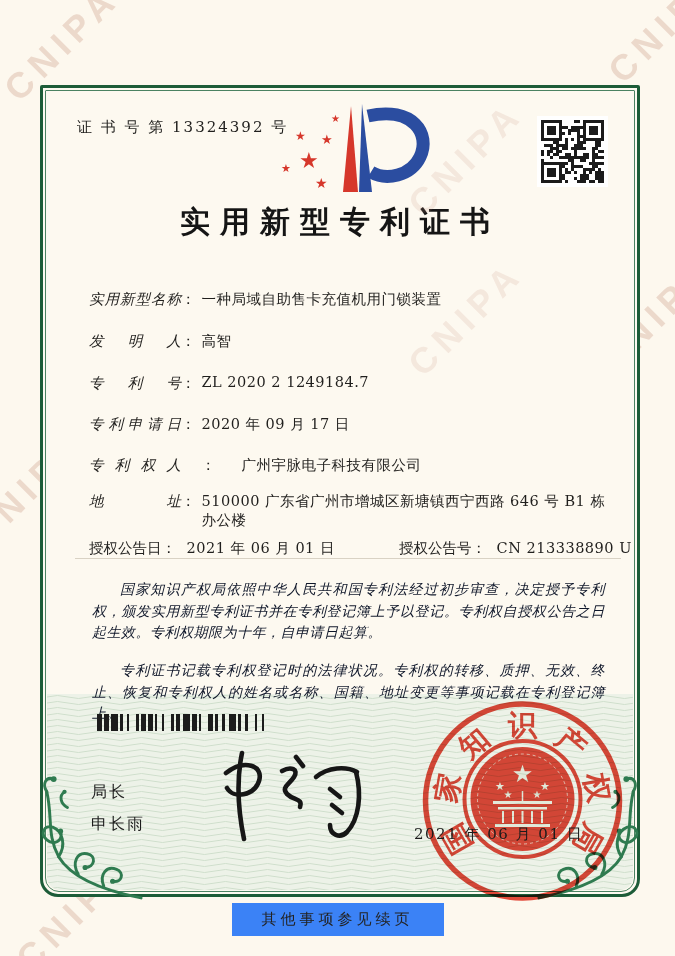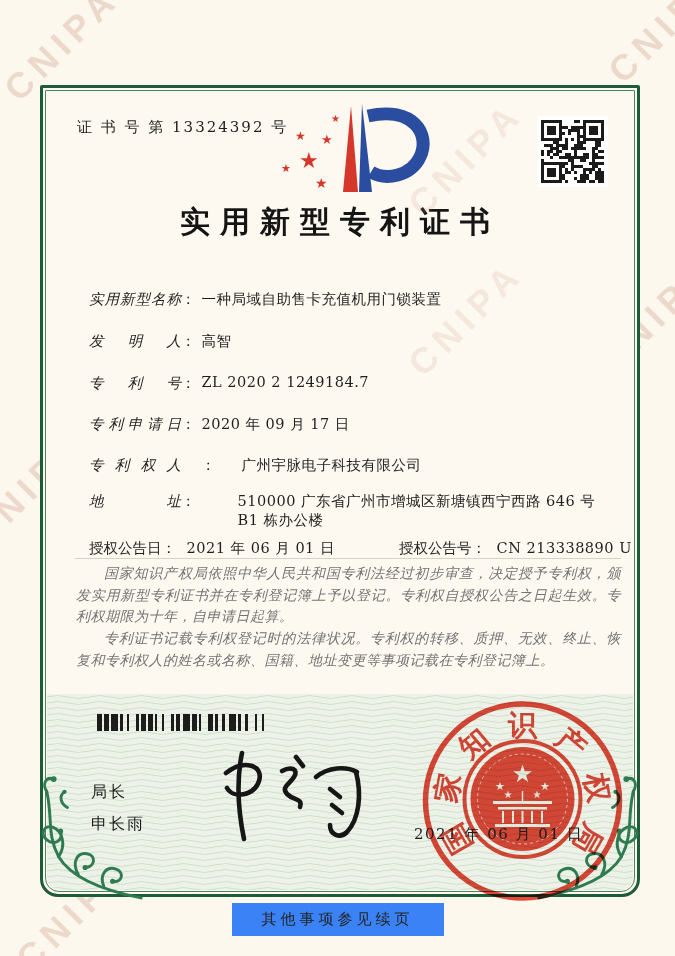--- a/index.html
+++ b/index.html
@@ -49,22 +49,22 @@
   .lbl{display:inline-block;width:92px;text-align:justify;text-align-last:justify;flex:0 0 92px;font-style:italic;}
   .colon{flex:0 0 auto;}
   .val{flex:1 1 auto;padding-left:6px;letter-spacing:0.5px;}
   .r0{top:202px;} .r1{top:244px;align-items:flex-end;} .r2{top:286px;} .r3{top:327px;} .r4{top:368px;gap:20px;} .r5{top:404px;}
   .grant-row{position:absolute;left:46px;right:20px;top:451px;font-size:14.5px;z-index:2;white-space:nowrap;}
   .grant-pair2{position:absolute;left:310px;top:0;}
   .divider{position:absolute;left:32px;right:16px;top:470px;height:1px;background:#d9d2c4;z-index:2;}
   
   .paras{position:absolute;left:33px;right:16px;top:475px;z-index:2;}
   .paras p{
-    margin:0;font-size:14px;line-height:1.55;text-indent:2em;
-    font-style:italic;letter-spacing:0.5px;text-align:justify;color:#737373;
+    margin:16px;font-size:14px;line-height:1.55;text-indent:2em;
+    font-style:italic;letter-spacing:0.5px;text-align:justify;color:#0f172a;
   }
   
   .barcode{position:absolute;left:54px;top:626px;width:172px;height:17px;z-index:2;font-size:0;white-space:nowrap;}
   .barcode span{display:inline-block;height:17px;vertical-align:top;}
   .barcode .b{background:#1c1c1c;}
   .signer{position:absolute;left:48px;top:688px;font-size:16px;letter-spacing:2px;line-height:2.0;z-index:4;color:#1c1c1c;}
   .signature{position:absolute;left:163px;top:653px;width:165px;height:112px;z-index:4;}
   .seal{position:absolute;left:362px;top:610px;width:235px;height:212px;z-index:3;mix-blend-mode:multiply;opacity:0.92;}
   .seal-date{position:absolute;left:371px;top:737px;font-size:15px;letter-spacing:1.5px;color:#1b1b1b;z-index:5;white-space:nowrap;}
   .page-num{position:absolute;left:0;right:0;top:777px;text-align:center;font-size:12.5px;letter-spacing:1px;z-index:4;color:#2a2a2a;}
@@ -425,21 +425,21 @@
       <span class="val">2020 年 09 月 17 日</span>
   </div>
   <div class="row r4">
     <span class="lbl">专利权人</span>
       <span class="colon">：</span>
       <span class="val">广州宇脉电子科技有限公司</span>
   </div>
   <div class="row r5">
     <span class="lbl">地址</span>
       <span class="colon">：</span>
-      <span class="val" style="max-width:420px;margin-left:36px;">510000 广东省广州市增城区新塘镇西宁西路 646 号 B1 栋办公楼</span>
+      <span class="val" style="max-width:420px;">510000 广东省广州市增城区新塘镇西宁西路 646 号 B1 栋办公楼</span>
   </div>
 
   <div class="grant-row">
     <span>授权公告日</span><span>：</span>
     <span style="padding-left:6px;letter-spacing:0.5px;">2021 年 06 月 01 日</span>
     <span class="grant-pair2">
       <span>授权公告号</span><span>：</span>
       <span style="padding-left:6px;letter-spacing:0.5px;">CN 213338890 U</span>
     </span>
   </div>

